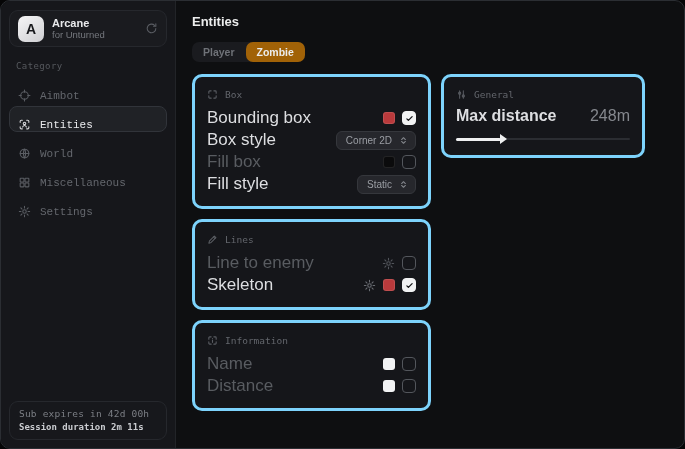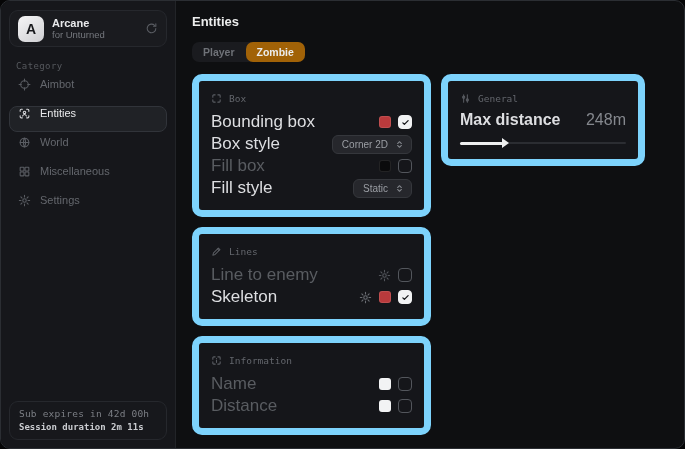--- a/index.html
+++ b/index.html
@@ -30,23 +30,23 @@
   .app-title { color:#e9eaec; font-size:11px; font-weight:700; }
   .app-sub { color:#75787e; font-size:9.5px; margin-top:1px; }
   .refresh-btn { color:#595c62; display:flex; cursor:pointer; }
   .cat-label {
     font-family:"DejaVu Sans Mono", monospace;
     color:#56595e; font-size:9px; letter-spacing:.4px;
     margin:14px 0 6px 7px;
   }
   .nav { display:flex; flex-direction:column; gap:3px; }
   .nav-item {
-    display:flex; align-items:flex-start; gap:9px;
+    display:flex; align-items:flex-end; gap:9px;
     height:26px; padding:0 8px; border-radius:8px;
-    color:#64676d; font-size:11px; border:1px solid transparent; cursor:pointer;
+    color:#64676d; font-size:11px; border:1px solid transparent; cursor:pointer;font-family:Liberation Mono, monospace;
   }
   .nav-item .nav-ic { display:flex; color:#5a5d63; }
   .nav-item.active {
     background:#202226; border-color:#31343a; color:#e9eaec;
   }
   .nav-item.active .nav-ic { color:#d6d7da; }
   .sub-box {
     margin-top:auto; border:1px solid #26282d; background:#17181c;
     border-radius:9px; padding:6px 9px 7px;
     font-family:"DejaVu Sans Mono", monospace;
@@ -62,21 +62,21 @@
   }
   .tab {
     padding:4px 11px; font-size:10.5px; color:#6f7278;
     border-radius:7px; cursor:pointer; font-weight:600;
   }
   .tab.active { background:#a16207; color:#eceded; }
   .columns { margin-top:12px; display:flex; gap:10px; align-items:flex-start; }
   .col-left { width:239px; display:flex; flex-direction:column; gap:10px; }
   .col-right { width:204px; }
   .card {
-    background:#15161a; border:7px solid #7dd3fc; border-radius:10px;
+    background:#15161a; border:3px solid #7dd3fc; border-radius:10px;
     padding:9px 12px 11px; width:100%;
   }
   .card-head {
     display:flex; align-items:center; gap:7px;
     color:#63666c; font-family:"DejaVu Sans Mono", monospace; font-size:9.5px;
     margin:3px 0 7px;
   }
   .card-head .head-ic { display:flex; color:#5a5d63; }
   .row { display:flex; align-items:center; height:22px; }
   .row-label { flex:1; color:#dddee1; font-size:17px; font-weight:400; }

